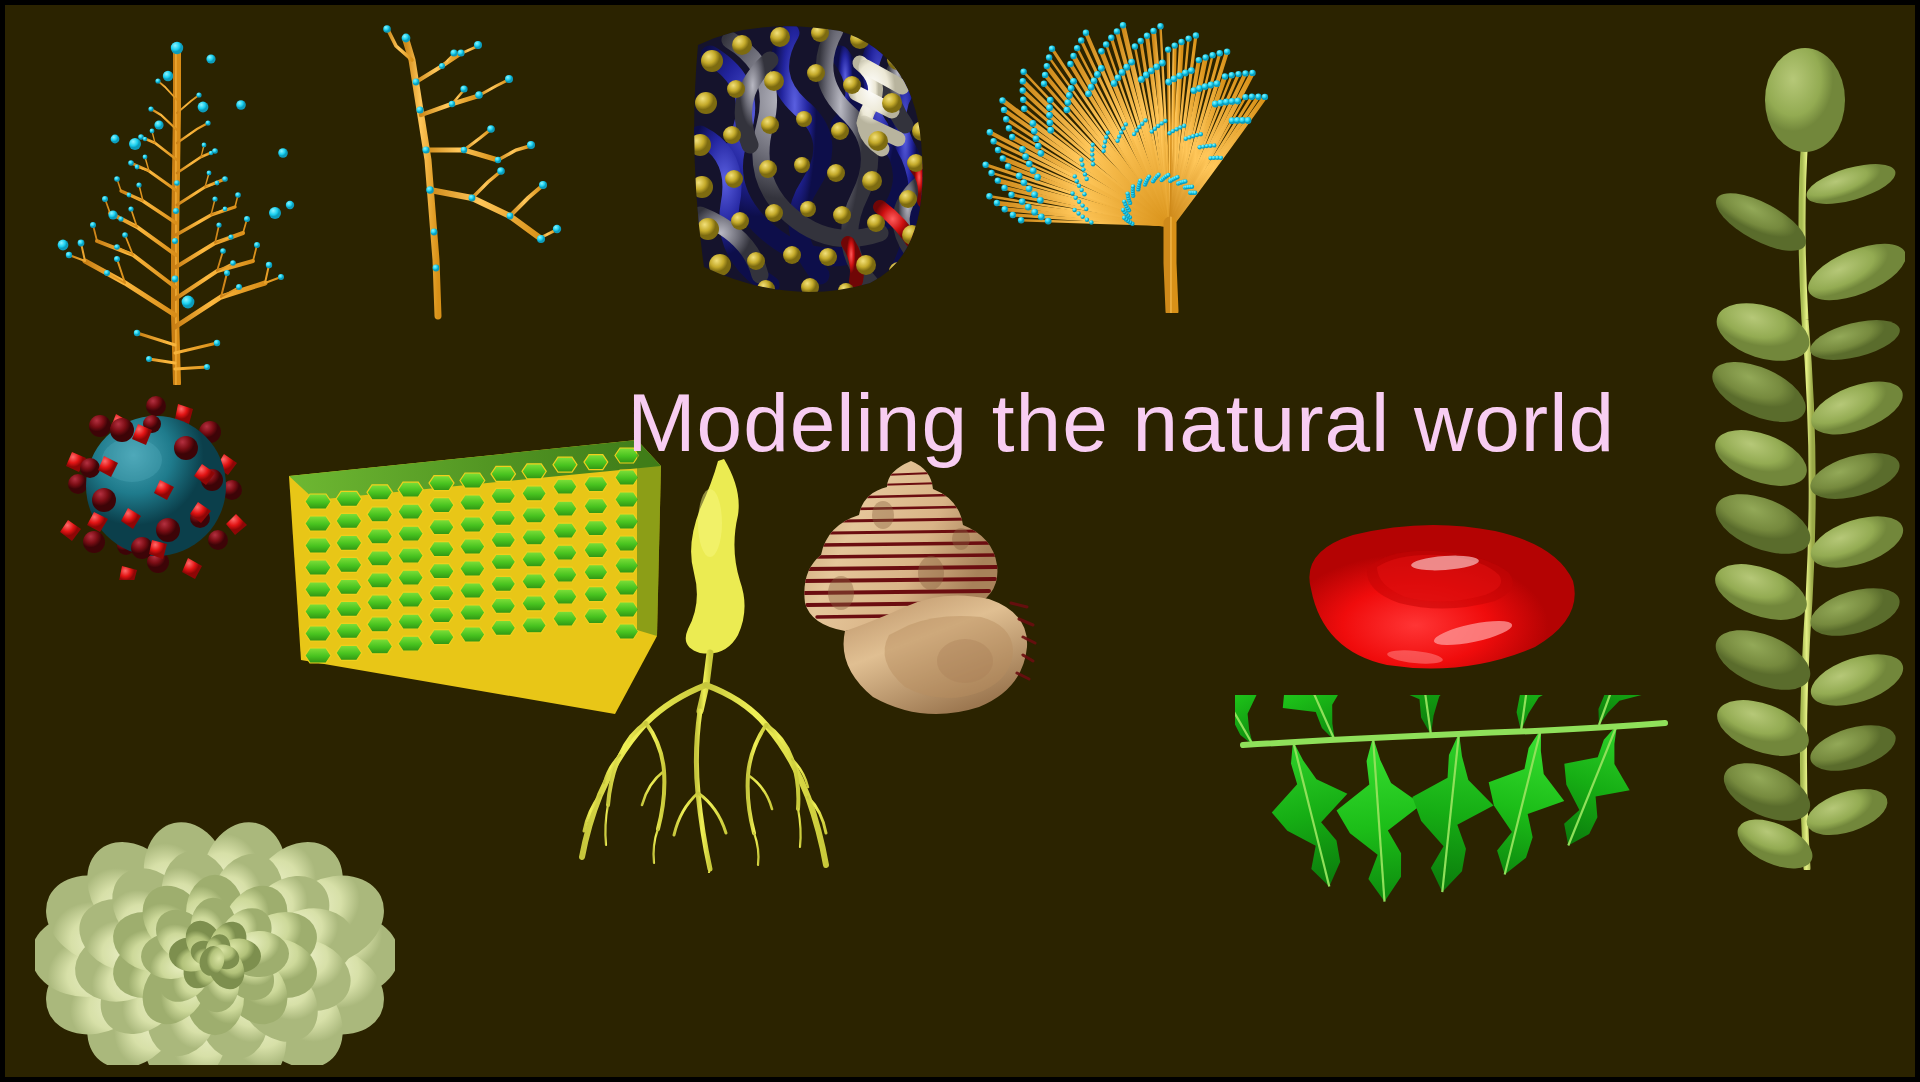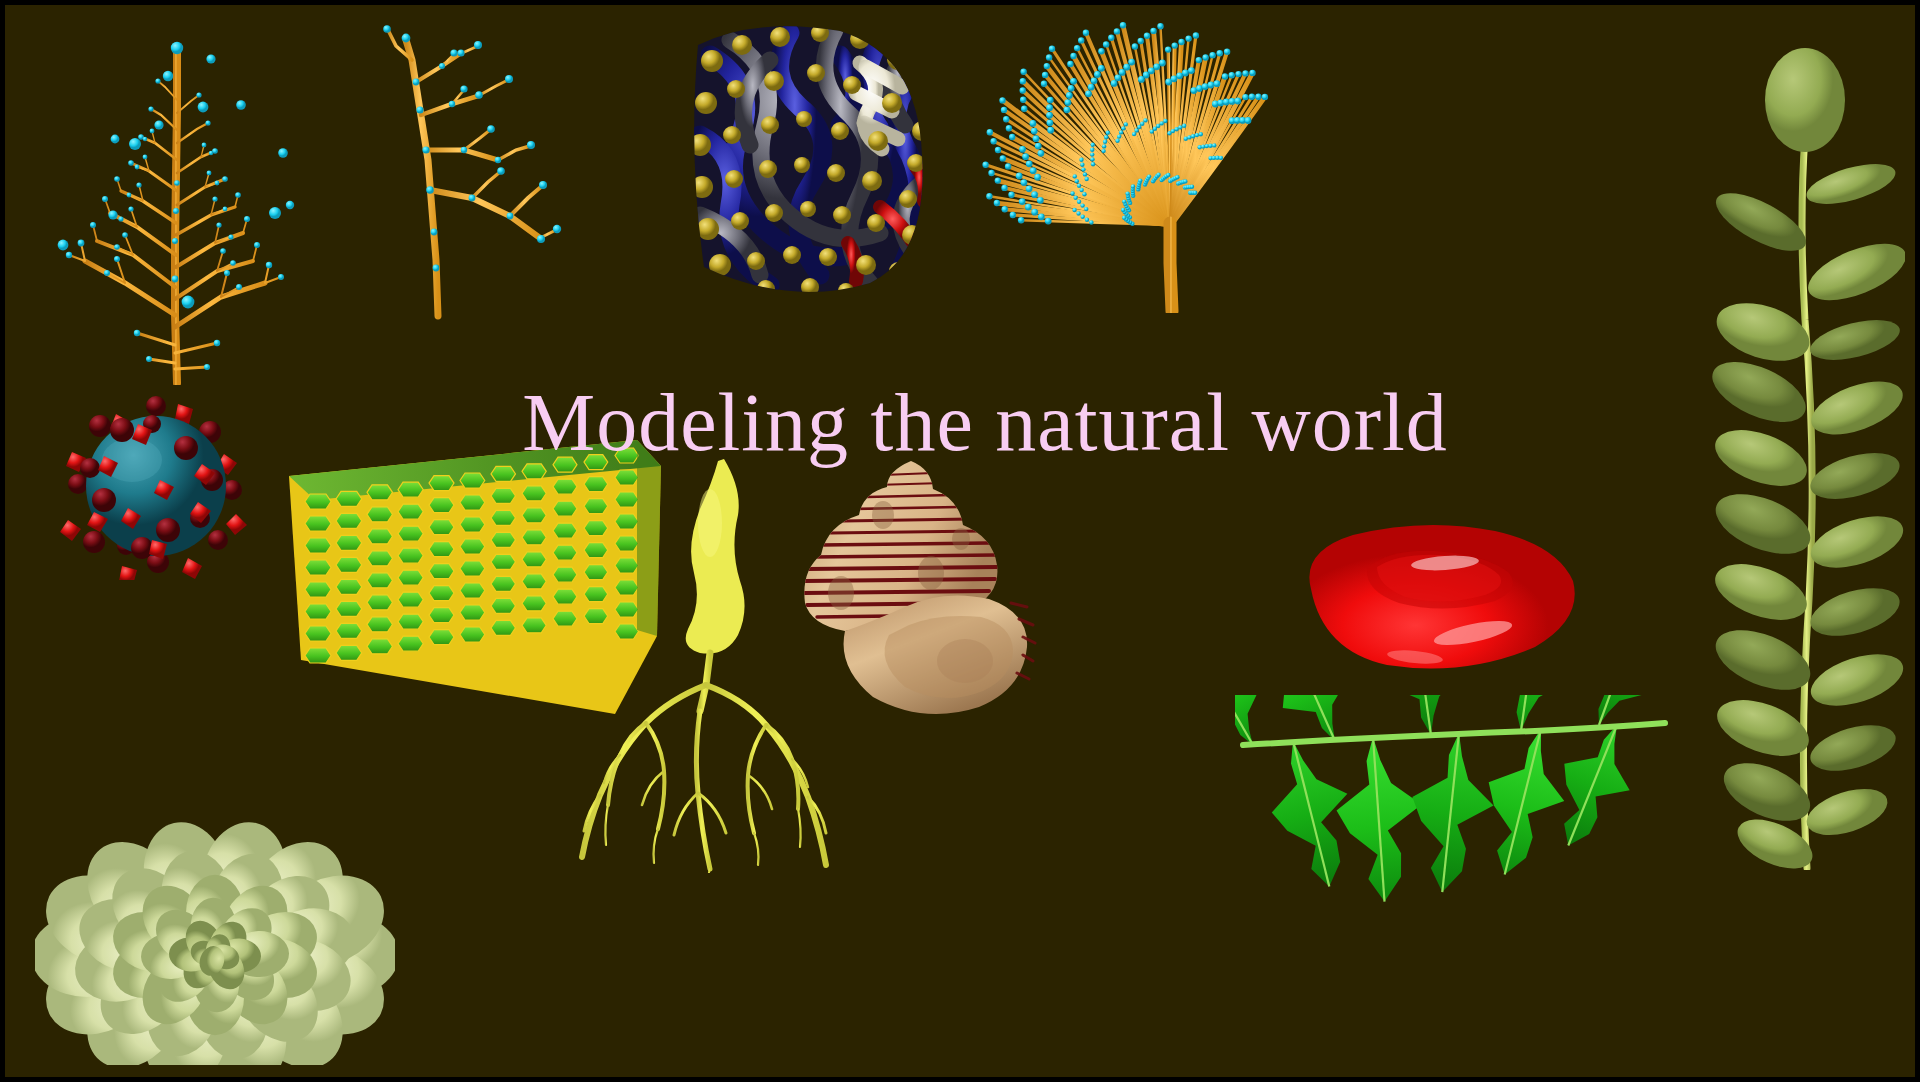--- a/index.html
+++ b/index.html
@@ -13,26 +13,26 @@
     border:5px solid #000000;
     box-sizing:border-box;
     overflow:hidden;
   }
 
   
   #title{
     position:absolute;
     left:350px; top:371px;
     width:1260px;
-    text-align:center;
+    text-align:right;
     font-size:82px;
     font-weight:400;
     letter-spacing:1px;
     color:#f8cdf2;
-    font-family:Liberation Serif, serif;
+    font-family:Liberation Sans, sans-serif;
     white-space:nowrap;
     z-index:40;
     pointer-events:none;
   }
 
   .fig{position:absolute;}
 
   
   #fig-tree{left:20px;top:10px;width:300px;height:370px;}
   #fig-tree svg{width:100%;height:100%;display:block;}

